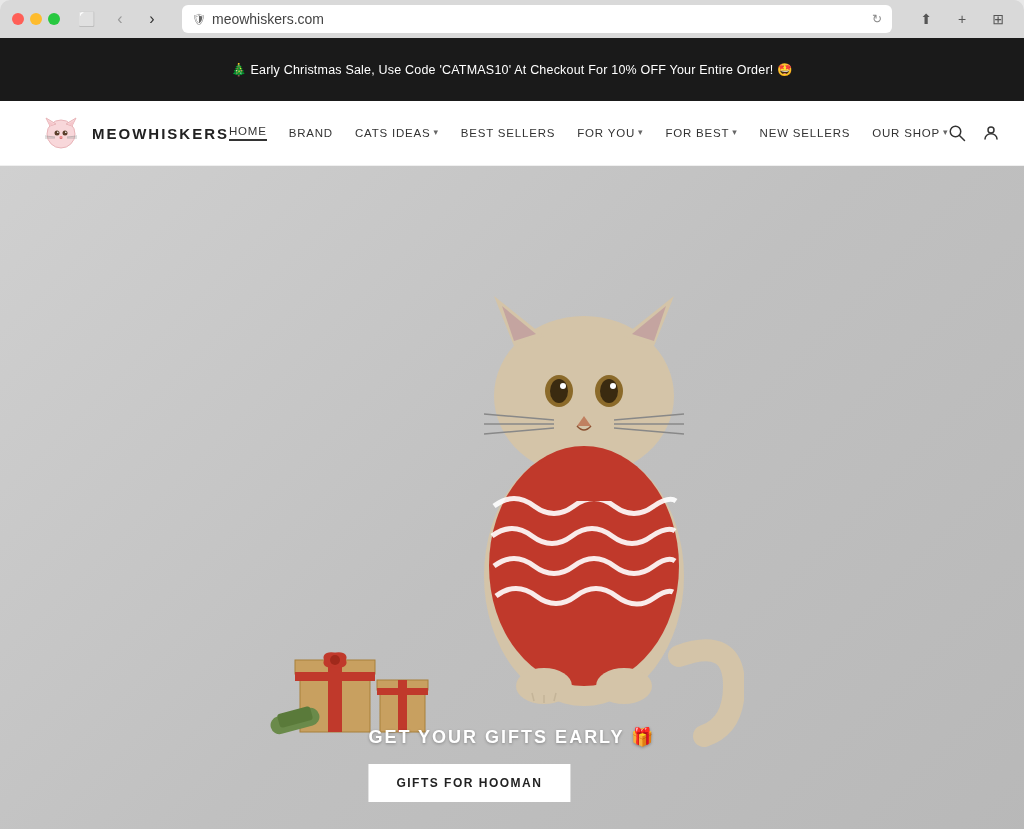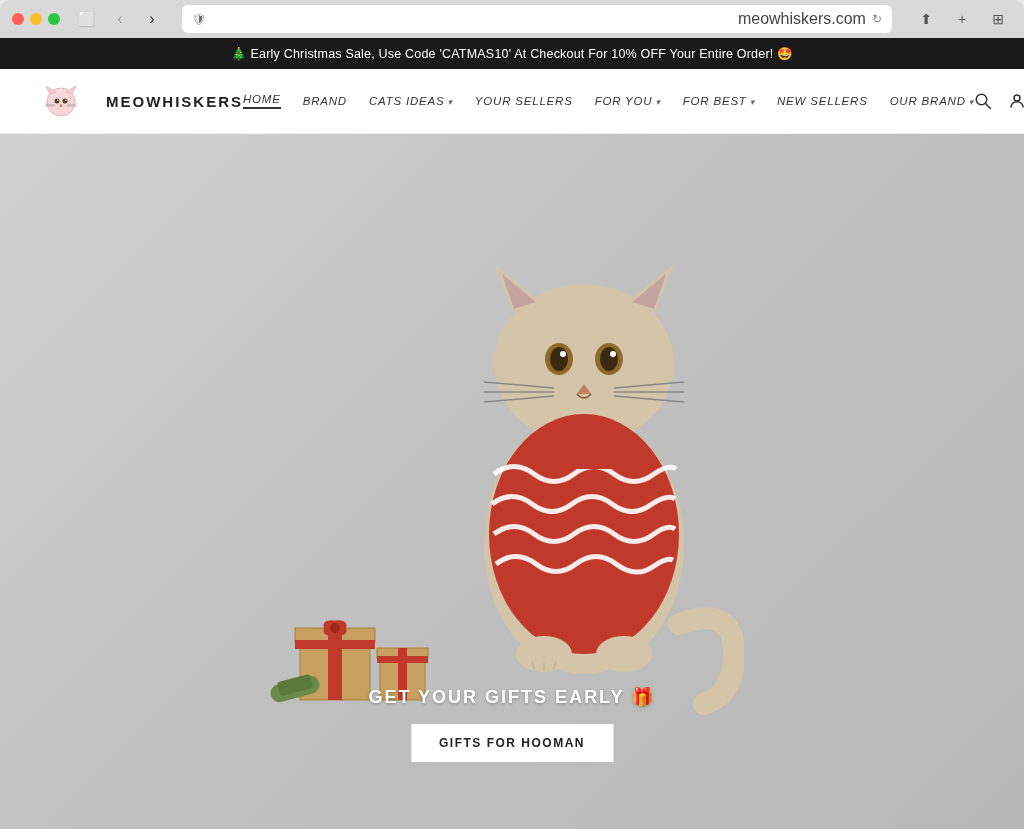--- a/index.html
+++ b/index.html
@@ -94,23 +94,23 @@
       margin: 0 8px;
     }
 
     .address-shield {
       color: #666;
       font-size: 11px;
     }
 
     .address-text {
       flex: 1;
-      text-align: right;
+      text-align: left;
       color: #444;
-      font-size: 16px;
+      font-size: 14px;
     }
 
     .address-refresh {
       color: #888;
       font-size: 12px;
       cursor: pointer;
     }
 
     .browser-actions {
       display: flex;
@@ -136,40 +136,40 @@
       background: white;
       height: calc(829px - 38px);
       overflow: hidden;
     }
 
     
     .announcement-bar {
       background: #1a1a1a;
       color: white;
       text-align: center;
-      padding: 8px 16px;
+      padding: 24px 16px;
       font-size: 12.5px;
       letter-spacing: 0.2px;
     }
 
     
     .header {
       background: white;
       border-bottom: 1px solid #f0f0f0;
       padding: 0 40px;
       height: 65px;
       display: flex;
       align-items: center;
       justify-content: space-between;
     }
 
     .logo {
       display: flex;
       align-items: center;
-      gap: 24px;
+      gap: 10px;
       text-decoration: none;
     }
 
     .logo-icon {
       width: 42px;
       height: 42px;
     }
 
     .logo-text {
       font-size: 15px;
@@ -186,23 +186,22 @@
     }
 
     .nav-item {
       font-size: 11.5px;
       font-weight: 500;
       letter-spacing: 0.8px;
       color: #333;
       cursor: pointer;
       white-space: nowrap;
       display: flex;
-      align-items: flex-end;
+      align-items: flex-start;
       gap: 3px;
-      font-style: italic;
     }
 
     .nav-item.active {
       border-bottom: 2px solid #333;
       padding-bottom: 2px;
     }
 
     .nav-item .chevron {
       font-size: 9px;
       color: #666;
@@ -256,40 +255,39 @@
       position: absolute;
       bottom: 120px;
       left: 270px;
       width: 180px;
       height: 100px;
     }
 
     
     .hero-content {
       position: absolute;
-      bottom: 68px;
+      bottom: 60px;
       left: 50%;
       transform: translateX(-50%);
       text-align: center;
       z-index: 10;
     }
 
     .hero-headline {
       color: white;
       font-size: 18px;
       font-weight: 600;
       letter-spacing: 2px;
       text-shadow: 0 1px 3px rgba(0,0,0,0.3);
       margin-bottom: 16px;
     }
 
     .hero-buttons {
       display: flex;
       gap: 20px;
-      justify-content: center;
     }
 
     .hero-btn {
       background: white;
       color: #222;
       border: none;
       padding: 12px 28px;
       font-size: 12px;
       font-weight: 600;
       letter-spacing: 1.5px;
@@ -367,35 +365,35 @@
             <span>HOME</span>
           </li>
           <li class="nav-item">
             <span>BRAND</span>
           </li>
           <li class="nav-item">
             <span>CATS IDEAS</span>
             <span class="chevron">▾</span>
           </li>
           <li class="nav-item">
-            <span>YOUR SELLERS</span>
+            <span>BEST SELLERS</span>
           </li>
           <li class="nav-item">
             <span>FOR YOU</span>
             <span class="chevron">▾</span>
           </li>
           <li class="nav-item">
             <span>FOR BEST</span>
             <span class="chevron">▾</span>
           </li>
           <li class="nav-item">
             <span>NEW SELLERS</span>
           </li>
           <li class="nav-item">
-            <span>OUR BRAND</span>
+            <span>OUR SHOP</span>
             <span class="chevron">▾</span>
           </li>
         </ul>
       </nav>
 
       <div class="nav-icons">
         <div class="nav-icon-btn">
           <svg width="18" height="18" viewBox="0 0 24 24" fill="none" stroke="#333" stroke-width="2" stroke-linecap="round">
             <circle cx="10" cy="10" r="7"></circle>
             <line x1="15" y1="15" x2="22" y2="22"></line>

